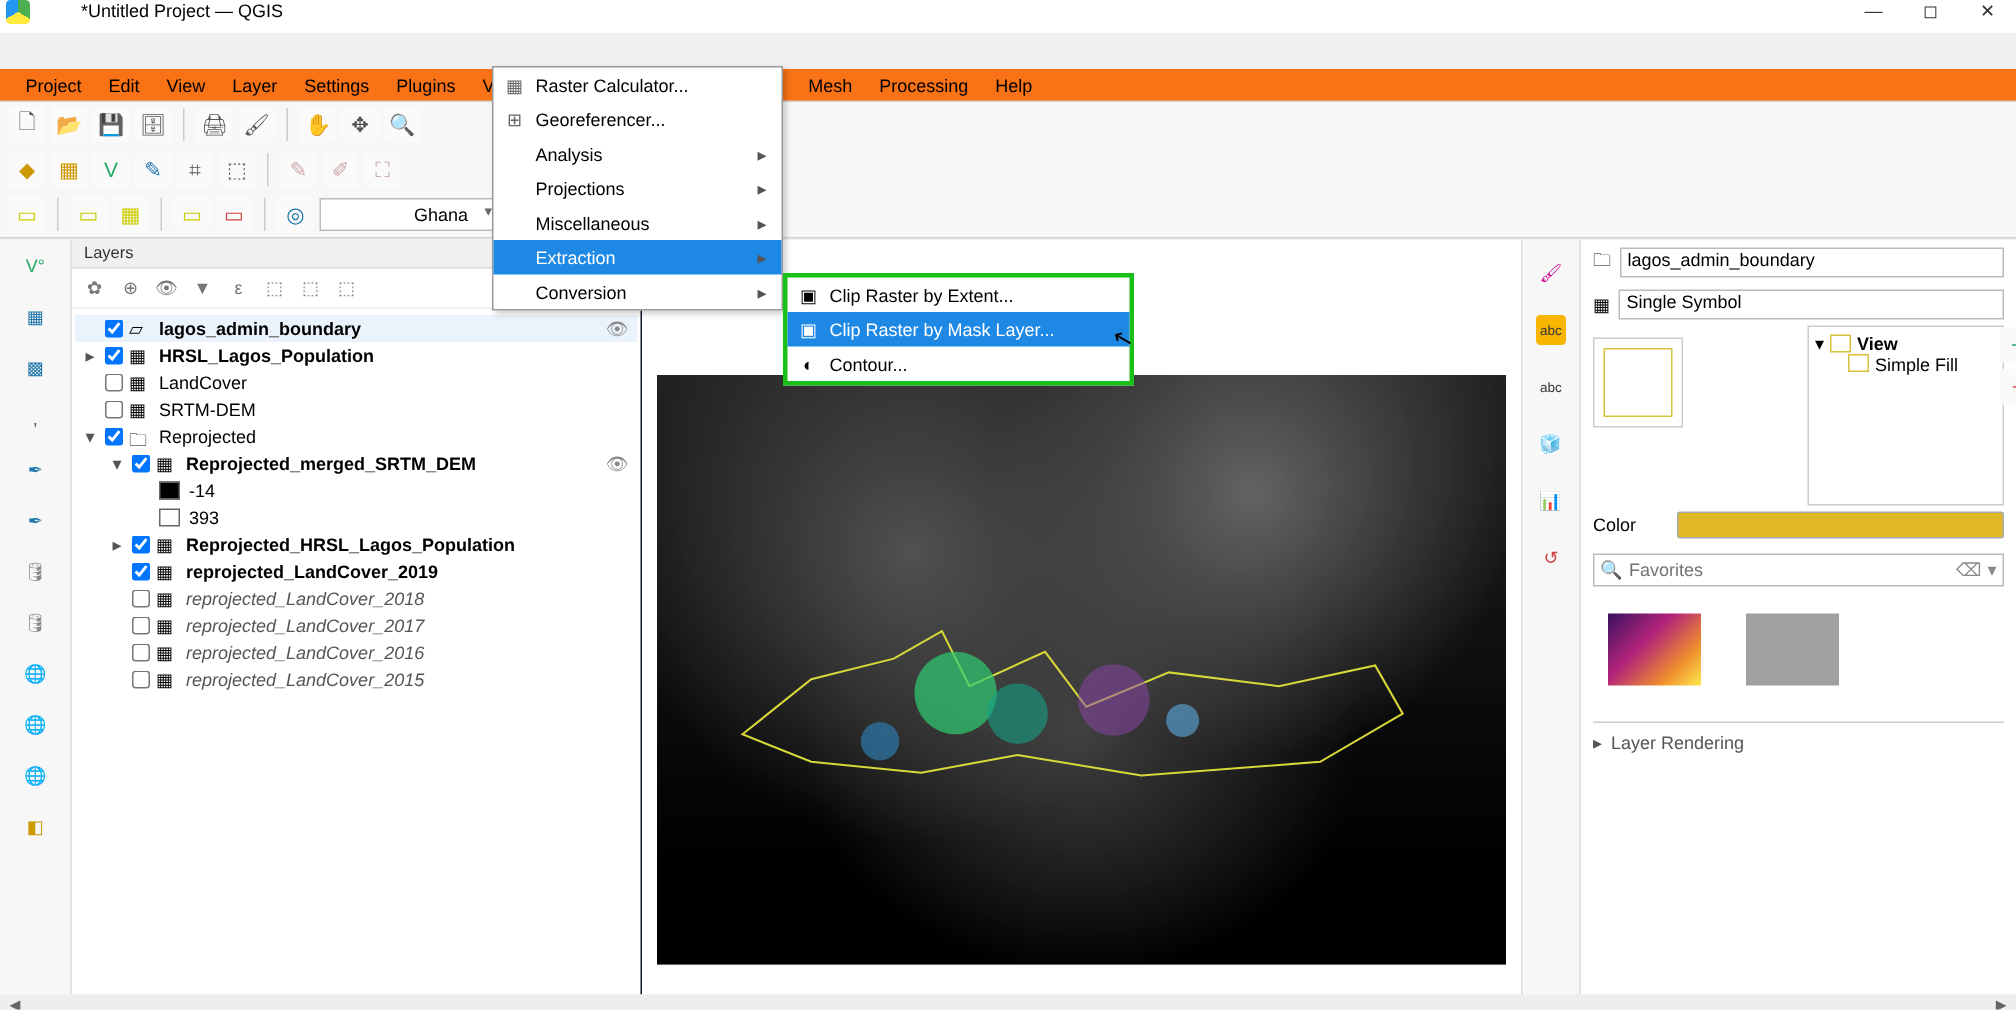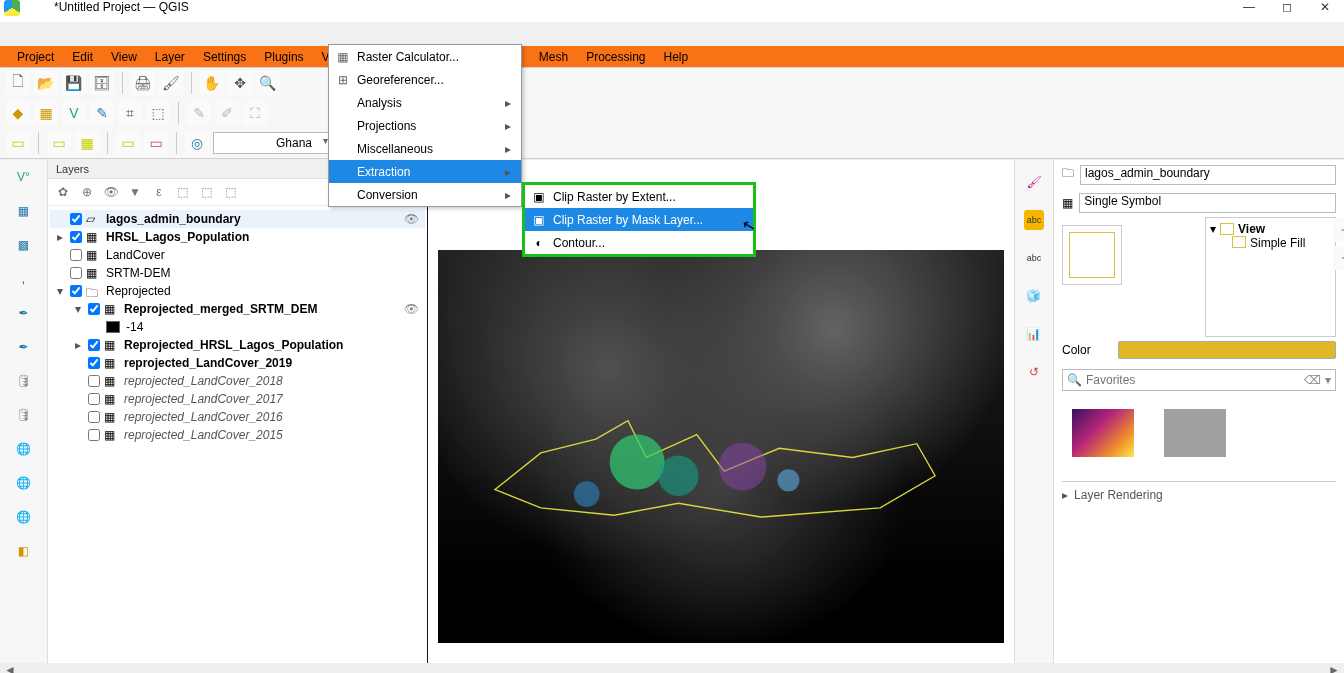--- a/index.html
+++ b/index.html
@@ -222,20 +222,25 @@
           <input type="checkbox" checked="" style="">
           <span class="lyricon">▦</span>
           <span class="txt">Reprojected_merged_SRTM_DEM</span>
           <span style="margin-left:auto;padding-right:6px;color:#888">👁</span>
         </div>
         <div class="node indent2">
           <span class="tw"></span>
           <span class="swatch" style="background:#000"></span>
           <span class="txt">-14</span>
         </div>
+        <div class="node indent2">
+          <span class="tw"></span>
+          <span class="swatch" style="background:#fff"></span>
+          <span class="txt">393</span>
+        </div>
         <div class="node indent1 bold">
           <span class="tw">▸</span>
           <input type="checkbox" checked="" style="">
           <span class="lyricon">▦</span>
           <span class="txt">Reprojected_HRSL_Lagos_Population</span>
         </div>
         <div class="node indent1 bold">
           <span class="tw"></span>
           <input type="checkbox" checked="" style="">
           <span class="lyricon">▦</span>

